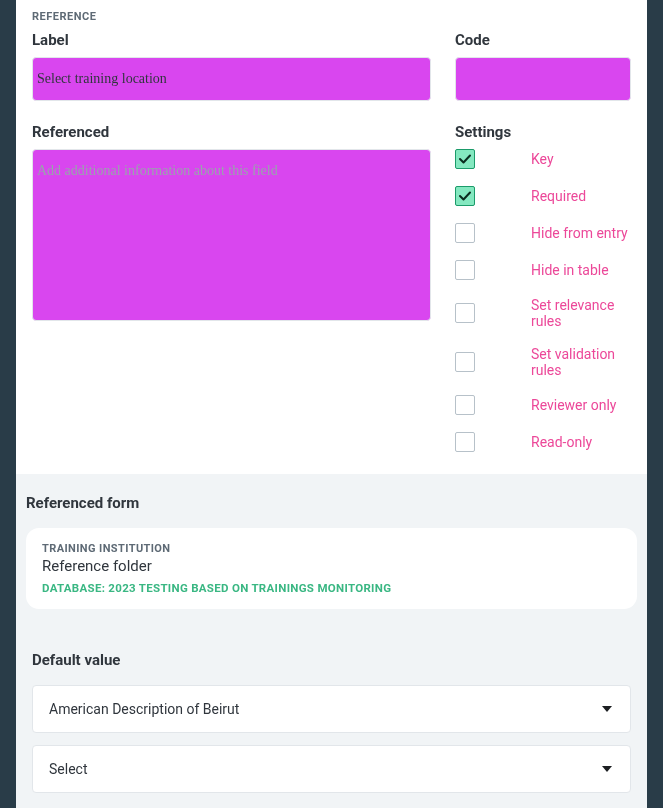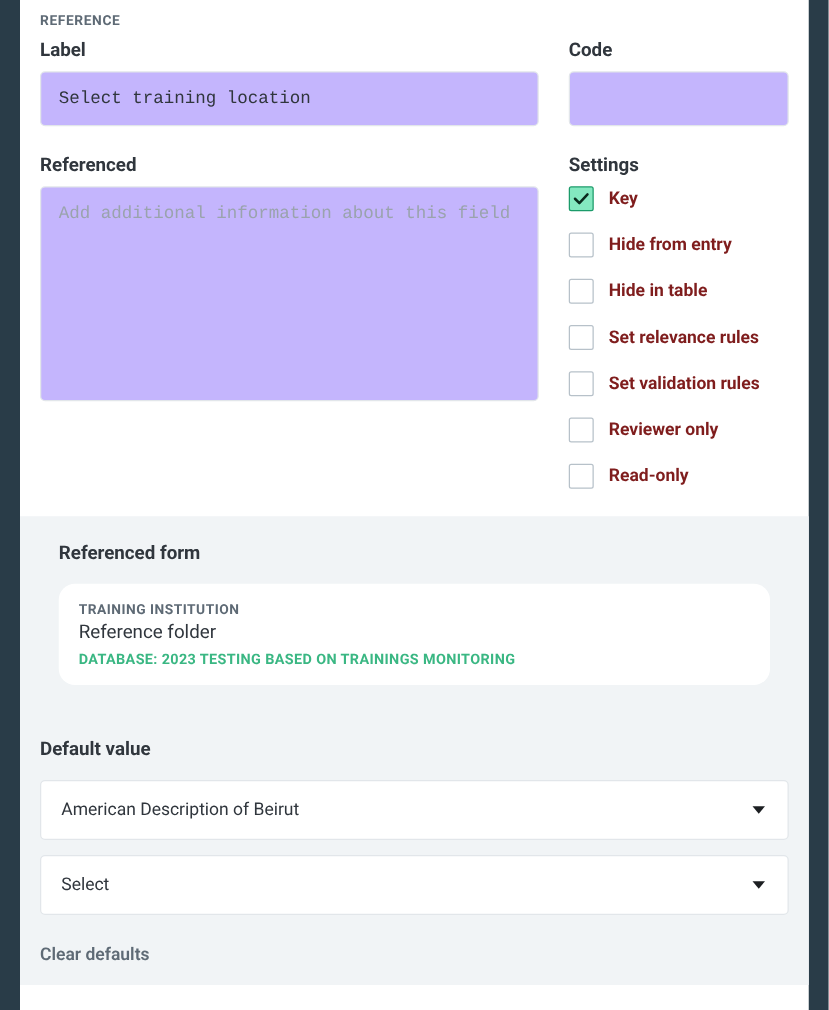--- a/index.html
+++ b/index.html
@@ -43,25 +43,25 @@
       font-size: 15px;
       font-weight: 700;
       color: #30363d;
       margin-bottom: 8px;
       margin-top: 0;
     }
     .input {
       width: 100%;
       border: 1px solid #e2e6ea;
       border-radius: 4px;
-      padding: 13px 14px;
-      font-size: 14px;
-      color: #30363d;
-      font-family: Liberation Mono, monospace;
-      background: #c4b5fd;
+      padding: 13px 4px;
+      font-size: 14px;
+      color: #30363d;
+      font-family: Liberation Serif, serif;
+      background: #d946ef;
       outline: none;
     }
     .input::placeholder {
       color: #9aa3ad;
     }
     textarea.input {
       resize: none;
       height: 172px;
     }
     .desc-block {
@@ -96,26 +96,27 @@
       display: block;
     }
     .cb svg {
       display: none;
       position: absolute;
       left: 2px;
       top: 2px;
     }
     .cb-label {
       font-size: 14px;
-      font-weight: 700;
-      color: #7f1d1d;
+      font-weight: 400;
+      color: #ec4899;
+      margin-left: 44px;
     }
     .ref-section {
       background: #f1f4f6;
-      padding: 20px 31px;
+      padding: 20px 10px;
       margin-top: 22px;
     }
     .ref-heading {
       font-size: 15px;
       font-weight: 700;
       color: #30363d;
       margin-bottom: 16px;
     }
     .ref-card {
       background: #fff;
@@ -207,20 +208,28 @@
         <div class="desc-block">
           <div class="field-label">Settings</div>
           <div class="settings-list" id="settings-list">
               <div class="cb-row">
                 <span class="cb checked">
                   <svg width="14" height="14" viewBox="0 0 14 14">
                     <path d="M2 7 L5.5 10.5 L12 3.5" stroke="#0a2b1e" stroke-width="2" fill="none" stroke-linecap="round" stroke-linejoin="round"></path>
                   </svg>
                 </span>
                 <span class="cb-label">Key</span>
+              </div>
+              <div class="cb-row">
+                <span class="cb checked">
+                  <svg width="14" height="14" viewBox="0 0 14 14">
+                    <path d="M2 7 L5.5 10.5 L12 3.5" stroke="#0a2b1e" stroke-width="2" fill="none" stroke-linecap="round" stroke-linejoin="round"></path>
+                  </svg>
+                </span>
+                <span class="cb-label">Required</span>
               </div>
               <div class="cb-row">
                 <span class="cb"></span>
                 <span class="cb-label">Hide from entry</span>
               </div>
               <div class="cb-row">
                 <span class="cb"></span>
                 <span class="cb-label">Hide in table</span>
               </div>
               <div class="cb-row">

